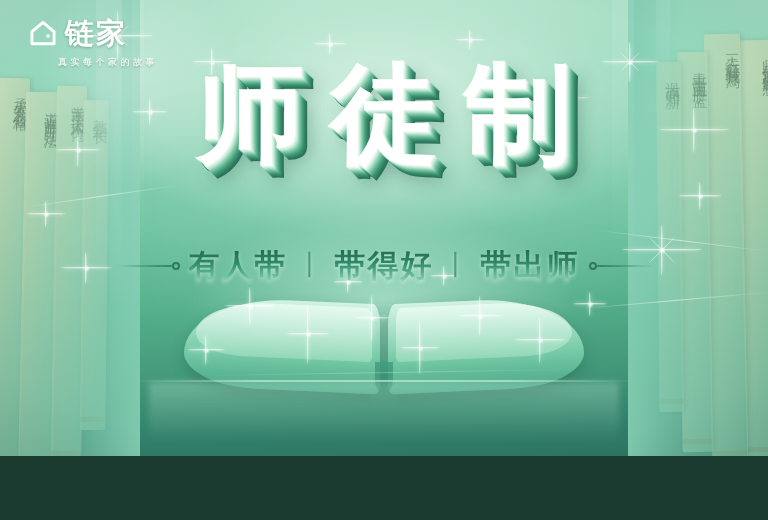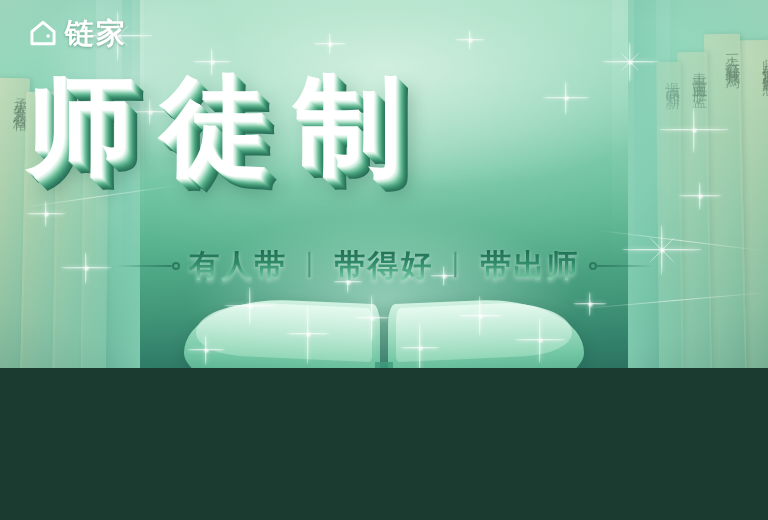--- a/index.html
+++ b/index.html
@@ -7,21 +7,21 @@
     padding: 0;
     background: #1b3a30;
   }
   body {
     font-family: "Liberation Sans", "DejaVu Sans", sans-serif;
   }
 
   #poster {
     position: relative;
     width: 768px;
-    height: 368px;
+    height: 456px;
     overflow: hidden;
     background: #6fbf9c;
     user-select: none;
   }
 
   
   .bg-base {
     position: absolute;
     inset: 0;
     background:
@@ -247,22 +247,22 @@
     color: rgba(255,255,255,0.82);
     font-weight: 700;
     white-space: nowrap;
     text-shadow: 0 1px 2px rgba(20,70,55,0.3);
   }
 
   
   .title-wrap {
     position: absolute;
     left: 0; right: 0;
-    top: 72px;
-    text-align: left;
+    top: 60px;
+    text-align: center;
   }
   .title {
     display: inline-block;
     font-family: "Liberation Sans", "DejaVu Sans", sans-serif;
     font-size: 108px;
     font-weight: 700;
     line-height: 1;
     letter-spacing: 26px;
     text-indent: 26px;
     color: #ffffff;
@@ -578,20 +578,21 @@
   <div class="logo">
     <div class="logo-row">
       <span class="logo-mark">
         <svg viewBox="0 0 32 32" width="30" height="30" aria-hidden="true">
           <path d="M4.2 14.6 L16 4.6 L27.8 14.6 L27.8 27.4 L4.2 27.4 Z" fill="none" stroke="#ffffff" stroke-width="3.1" stroke-linejoin="round" stroke-linecap="round"></path>
           <circle cx="21.4" cy="19.2" r="1.9" fill="#ffffff"></circle>
         </svg>
       </span>
       <span class="logo-word">链家</span>
     </div>
+    <div class="logo-tagline">真实每个家的故事</div>
   </div>
 
   <div class="title-wrap">
     <span class="title">师徒制</span>
   </div>
 
   <div class="sub-row">
     <span class="sub-deco left">
       <span class="bar"></span>
       <span class="dot"></span>

